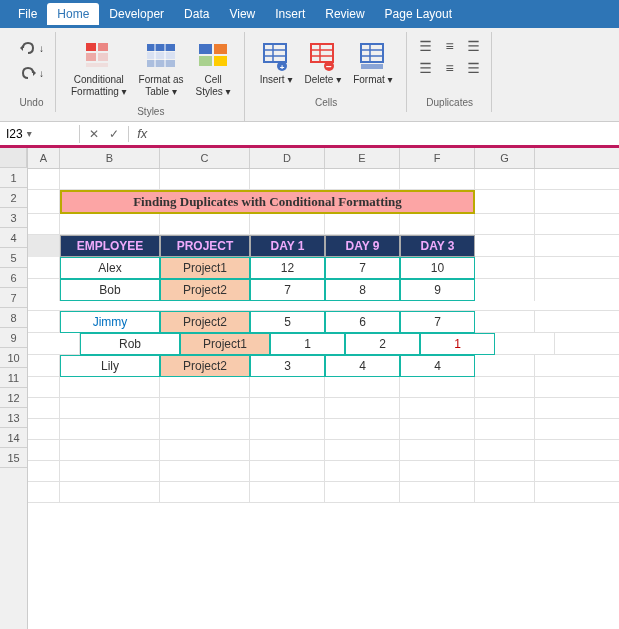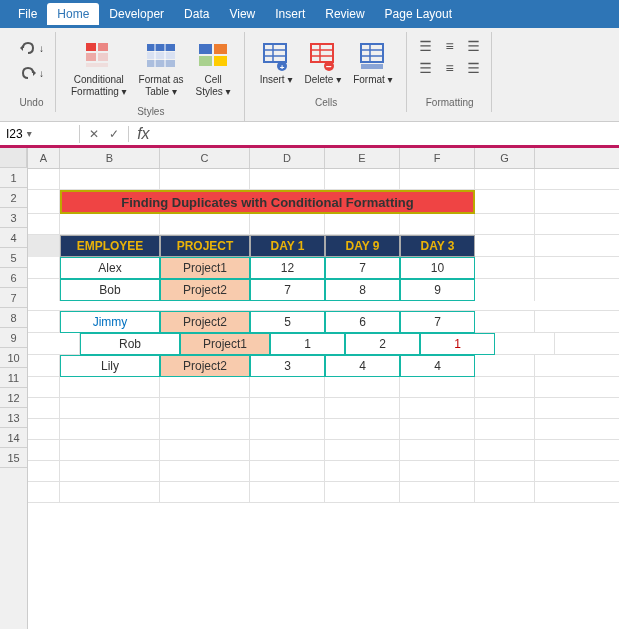--- a/index.html
+++ b/index.html
@@ -164,21 +164,21 @@
     }
     .formula-icon {
       cursor: pointer;
       font-size: 12px;
       color: #666;
       padding: 1px 3px;
     }
     .formula-fx {
       padding: 0 8px;
       font-style: italic;
-      font-size: 16px;
+      font-size: 13px;
       color: #555;
     }
     .formula-input {
       flex: 1;
       border: none;
       outline: none;
       font-size: 12px;
       padding: 0 4px;
     }
 
@@ -249,31 +249,32 @@
       border-right: 1px solid #e0e0e0;
       font-size: 12px;
       color: #333;
       overflow: hidden;
       white-space: nowrap;
     }
 
     
     .table-header-cell {
       background: #1f3864;
-      color: #eab308;
+      color: #f0abfc;
       font-weight: bold;
       border: 1px solid #aaa;
     }
     .table-data-cell {
       border: 1px solid #14b8a6;
     }
     .highlight-title {
-      background: #ef4444;
+      background: #fca5a5;
       font-weight: bold;
       font-size: 13px;
+      font-family: Liberation Serif, serif;
     }
     .text-blue { color: #0070c0; }
     .text-red { color: #c00000; }
     .orange-bg { background: #f8cbad; }
 
     
     svg { display: block; }
   </style>
 </head>
 <body>
@@ -404,21 +405,21 @@
     <div class="align-row">
       <div class="align-btn">☰</div>
       <div class="align-btn">≡</div>
       <div class="align-btn">☰</div>
     </div>
     <div class="align-row">
       <div class="align-btn">☰</div>
       <div class="align-btn">≡</div>
       <div class="align-btn">☰</div>
     </div>
-    <div class="ribbon-group-label" style="font-size:10px;color:#666;margin-top:auto;padding-top:4px;">Formatting</div>
+    <div class="ribbon-group-label" style="font-size:10px;color:#666;margin-top:auto;padding-top:4px;">Duplicates</div>
   </div>
 
 </div>
 
 <div class="formula-bar">
   <div class="cell-ref">
     <span>I23</span>
     <span style="color:#666;font-size:10px;">▾</span>
   </div>
   <div class="formula-icons">

